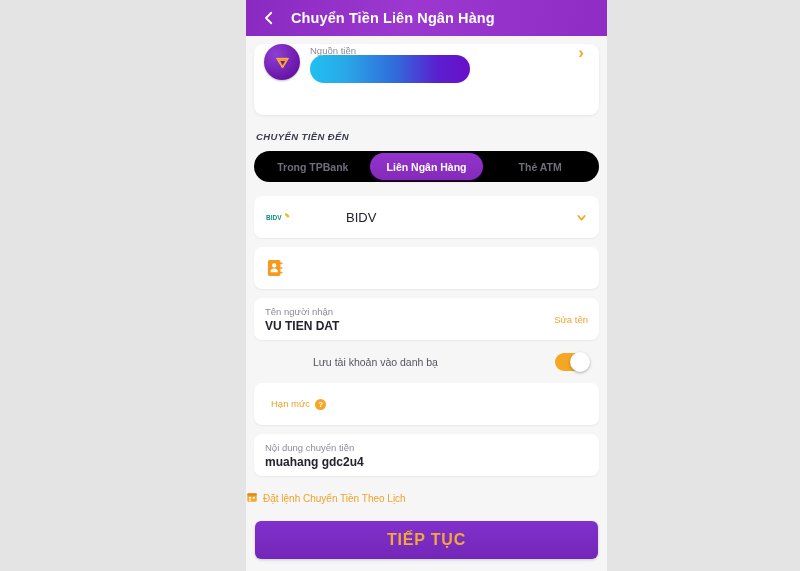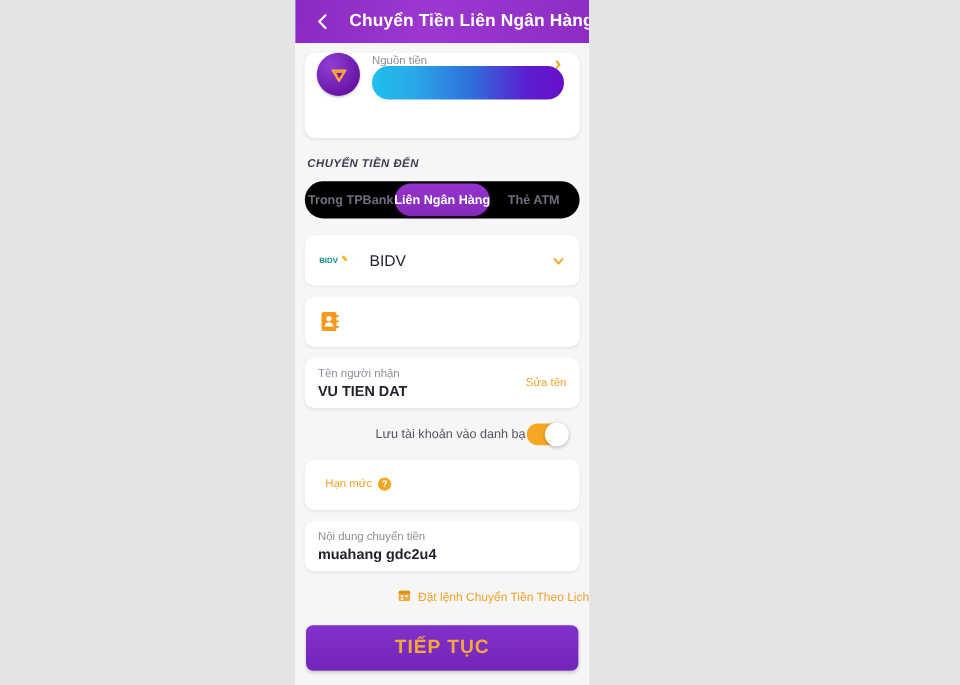--- a/index.html
+++ b/index.html
@@ -13,21 +13,21 @@
     font-family: "Liberation Sans", sans-serif;
     overflow: hidden;
     position: relative;
   }
 
   
   #phone {
     position: absolute;
     left: 246px;
     top: 0;
-    width: 245px;
+    width: 361px;
     height: 571px;
     background: #ffffff;
     overflow: hidden;
     display: flex;
     flex-direction: column;
   }
 
   
   #header {
     height: 36px;
@@ -171,20 +171,21 @@
   .field-card {
     margin: 9px 8px 0 8px;
     background: #ffffff;
     border-radius: 8px;
     box-shadow: 0 1px 2px rgba(0,0,0,.06);
     min-height: 42px;
     display: flex;
     align-items: center;
     padding: 0 11px;
     box-sizing: border-box;
+    gap: 38px;
   }
   .field-texts { flex: 1 1 auto; min-width: 0; }
   .field-label {
     font-size: 9.5px;
     color: #8c8c96;
     line-height: 13px;
   }
   .field-value {
     font-size: 12px;
     color: #23232f;
@@ -277,21 +278,21 @@
     margin-left: 5px;
     vertical-align: middle;
     cursor: pointer;
   }
 
   
   #scheduled-link {
     margin-top: 13px;
     display: flex;
     align-items: center;
-    justify-content: flex-end;
+    justify-content: flex-start;
     gap: 5px;
     cursor: pointer;
   }
   #scheduled-text {
     font-size: 10px;
     color: #f0a22b;
   }
 
   
   #continue-btn {

